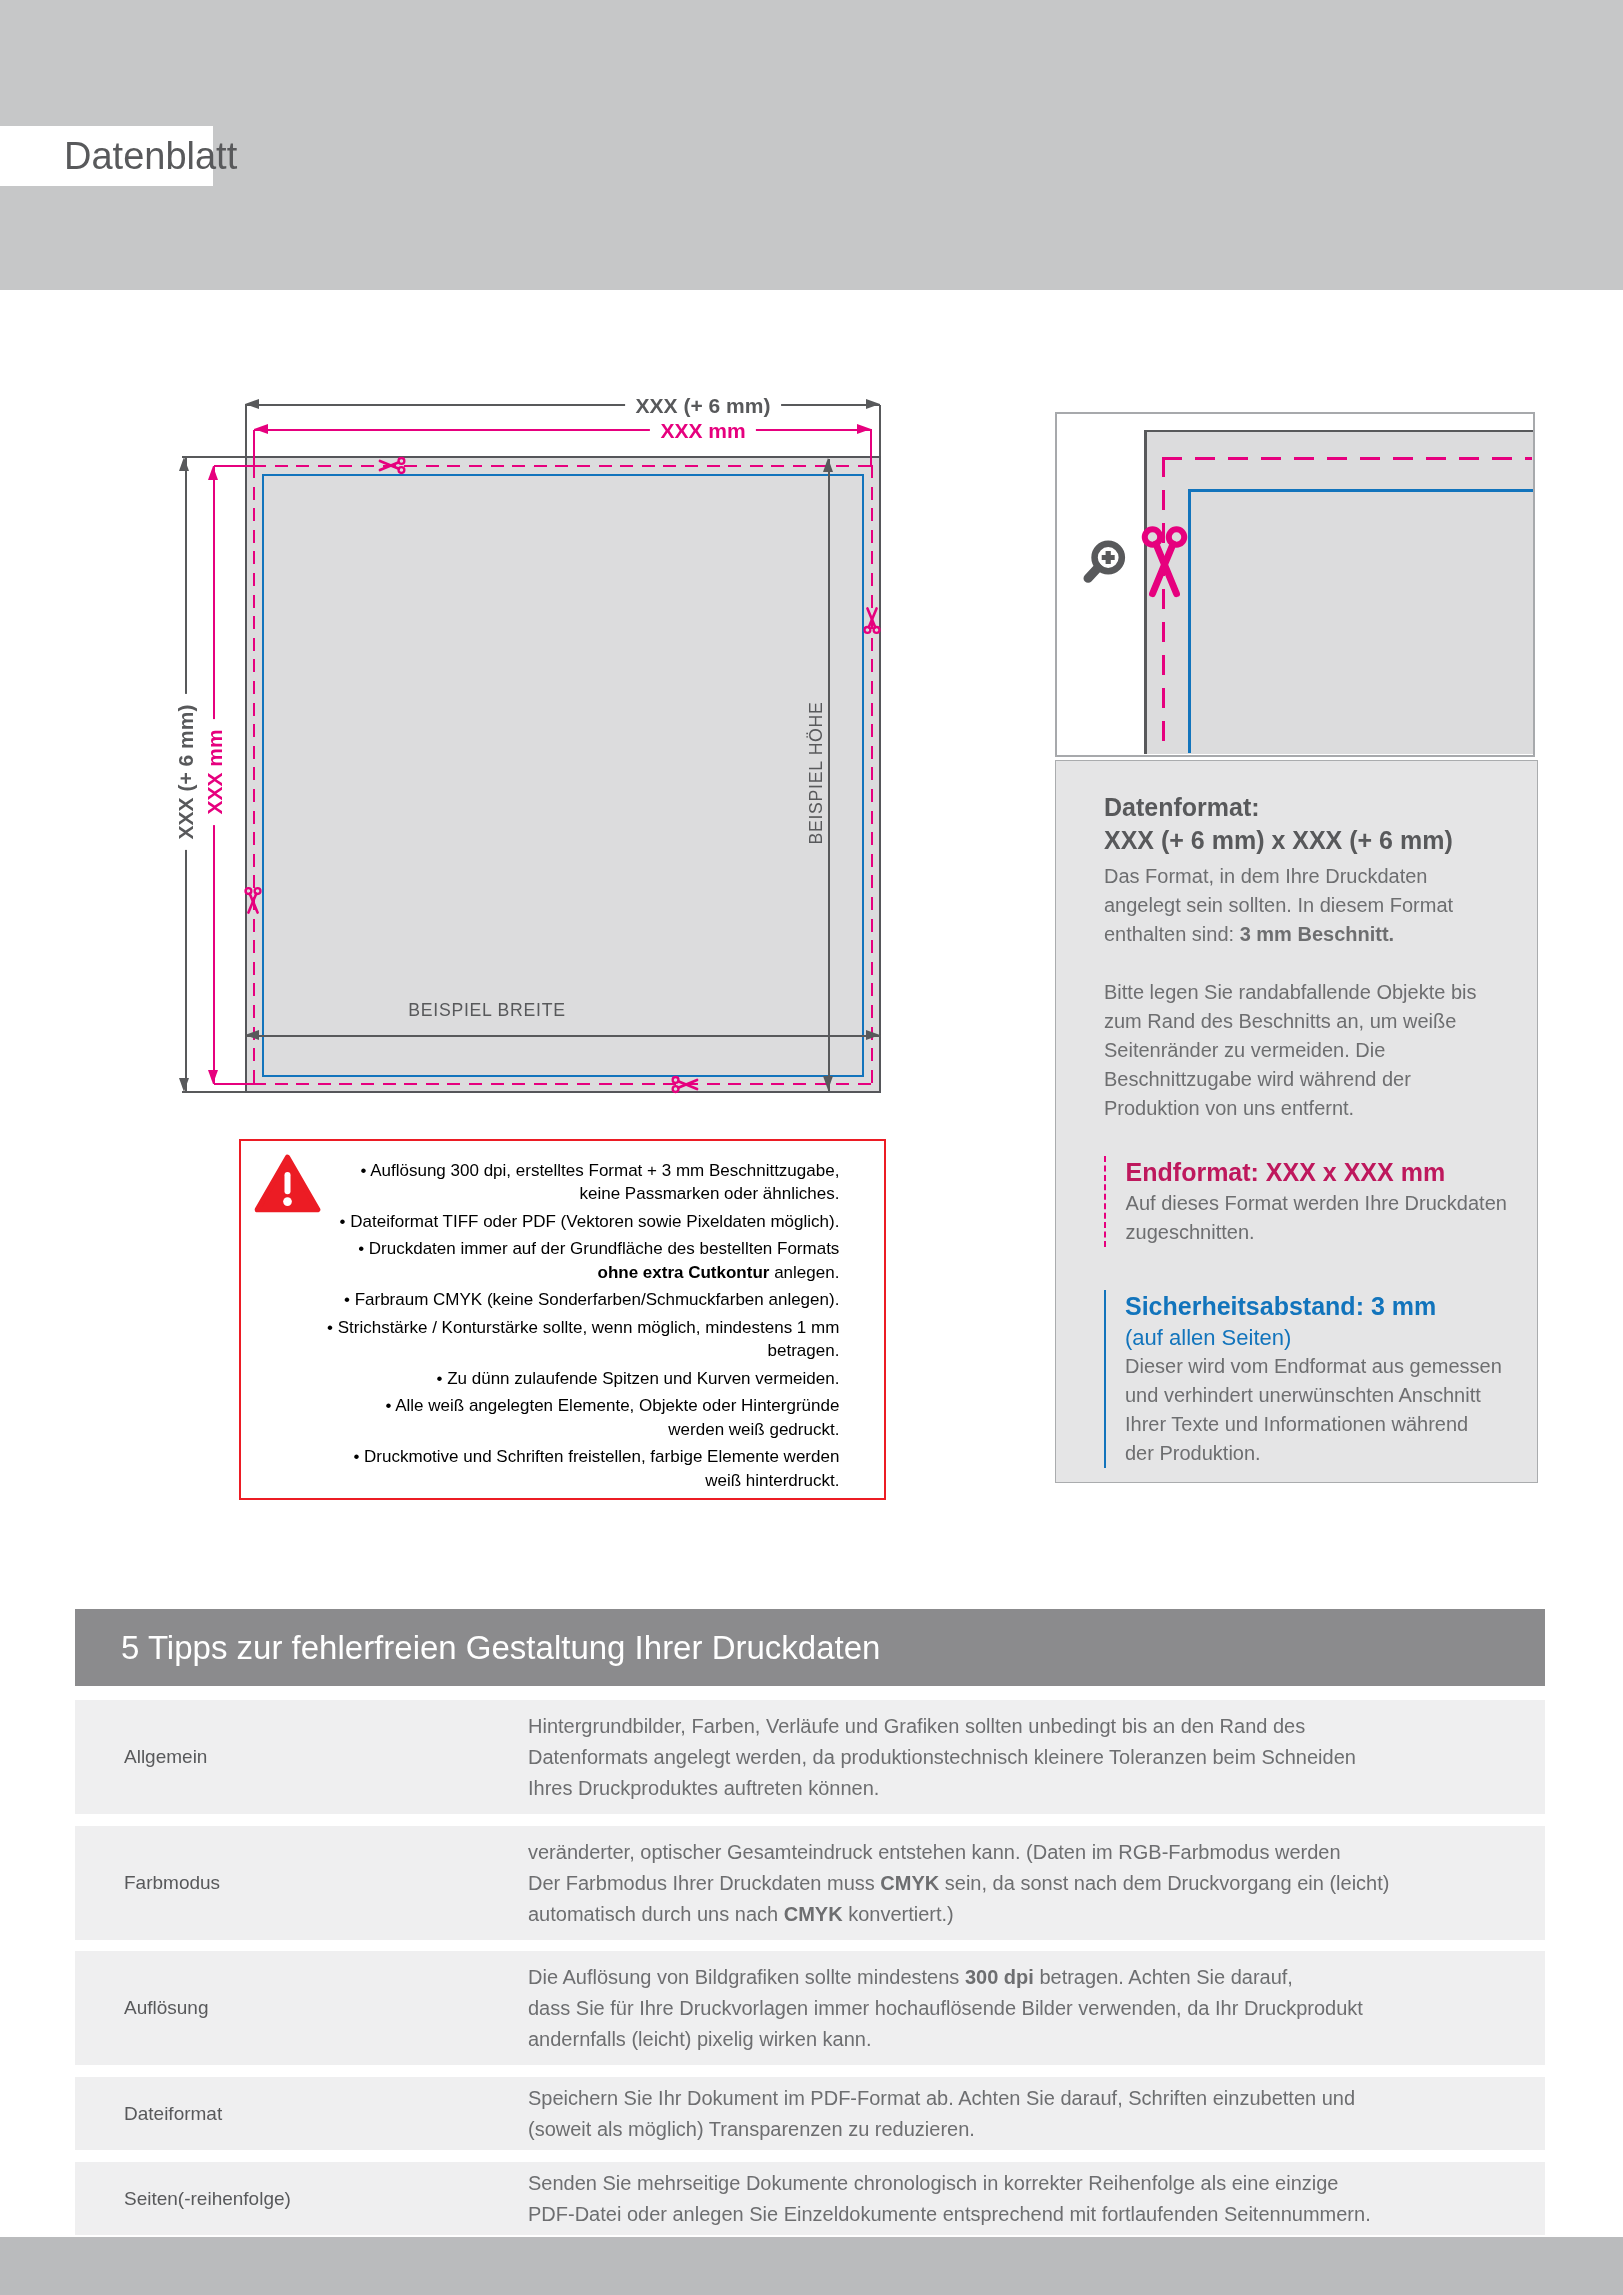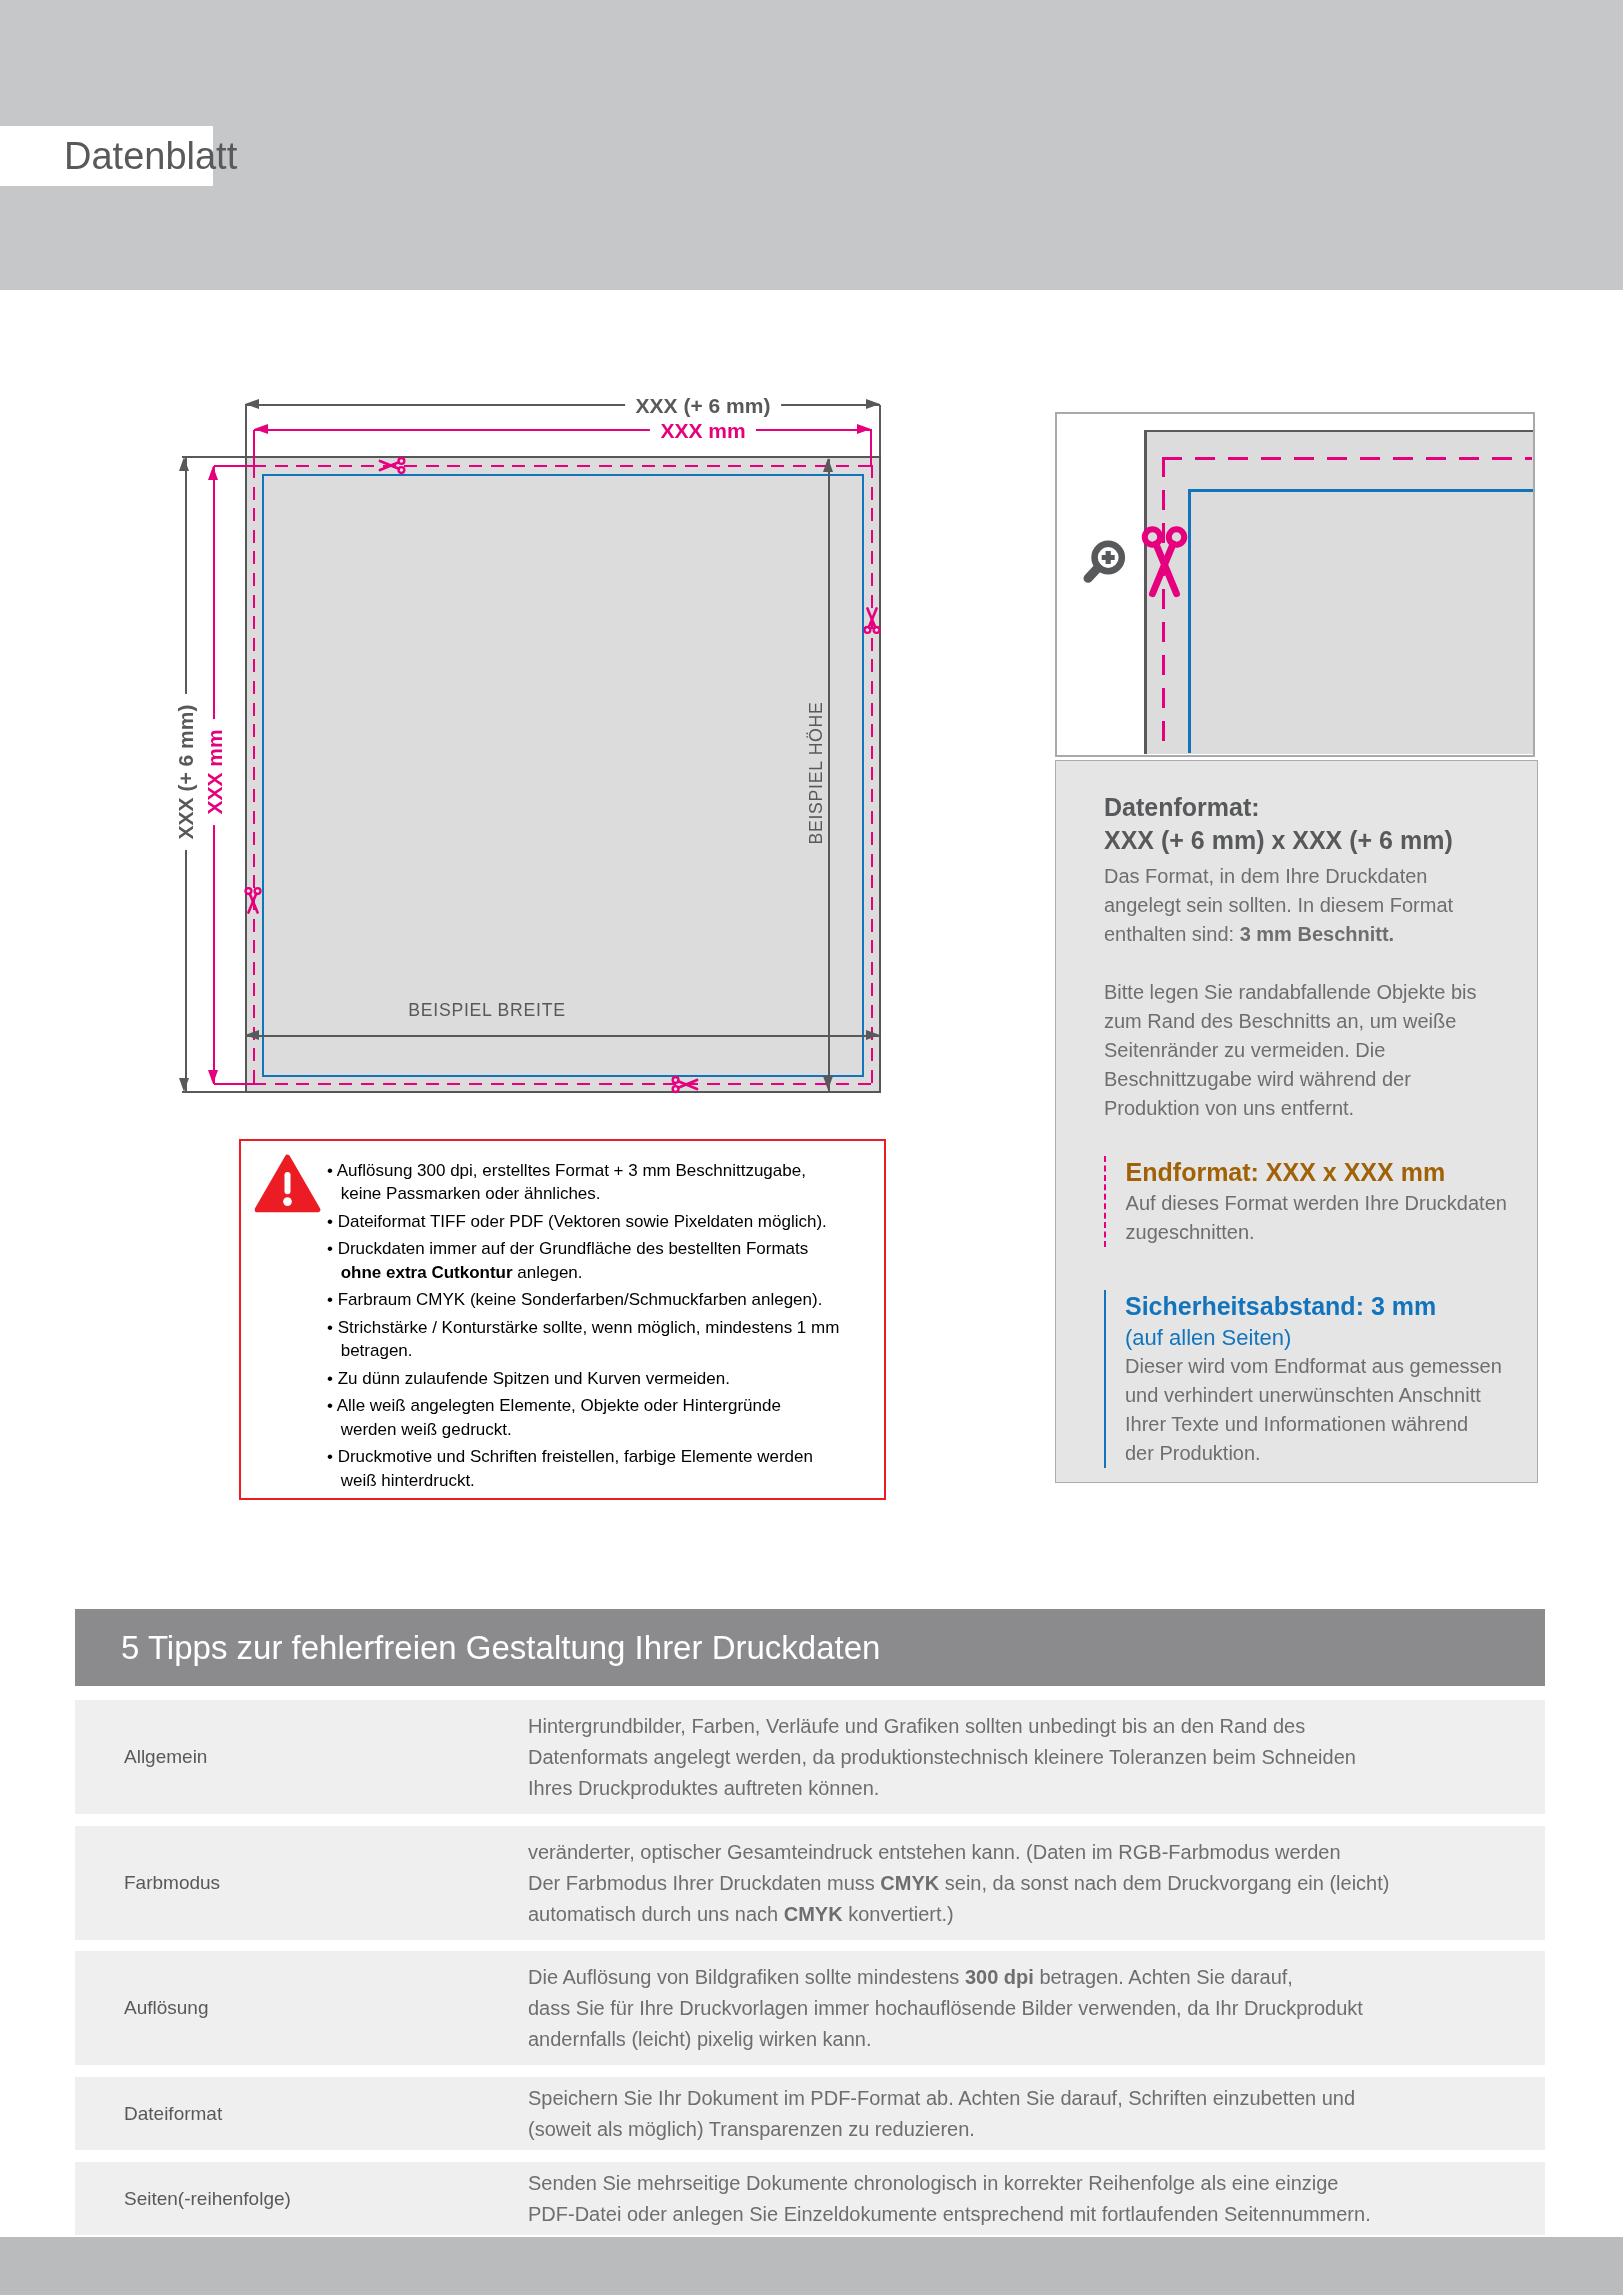--- a/index.html
+++ b/index.html
@@ -51,30 +51,30 @@
               border:2px solid #a7a9ac;box-sizing:border-box;}
   .zoom-panel .inner{position:absolute;left:0;top:0;right:0;bottom:0;}
   .mini-fill{left:87px;top:15.7px;width:389px;height:324px;background:#dcdcdd;}
 
   
   .info-panel{left:1055px;top:760px;width:483px;height:723px;background:#e5e5e6;
               border:1.3px solid #aaacae;box-sizing:border-box;padding:30px 25px 0 48px;}
   .info-panel .h{font-size:25px;font-weight:700;line-height:33px;color:#58595b;}
   .info-panel .body{font-size:20px;line-height:29px;color:#6d6e70;}
   .blk-end{border-left:2px dashed #e6007e;padding-left:19.6px;margin-top:33px;}
-  .blk-end .h{color:#a16207;}
+  .blk-end .h{color:#be185d;}
   .blk-safe{border-left:2.6px solid #1274bc;padding-left:19px;margin-top:43px;}
   .blk-safe .h{color:#1274bc;}
   .blk-safe .sub{font-size:22px;line-height:29px;color:#1274bc;}
   .gap44{height:29px;} .gap8{height:5.2px;}
 
   
   .warn-box{left:239px;top:1139px;width:647px;height:361px;border:2px solid #ec1c24;
             background:#fff;box-sizing:border-box;}
-  .warn-list{position:absolute;left:86px;top:17.7px;font-size:17px;line-height:23.6px;color:#000;}
+  .warn-list{position:absolute;left:86px;top:17.7px;font-size:17px;line-height:23.6px;color:#000;text-align:right;}
   .warn-item{margin-bottom:3.9px;}
   .warn-item .tl{padding-left:13.7px;}
   .warn-item .tl:first-child{padding-left:0;}
 
   
   .tips-bar{left:75px;top:1609px;width:1470px;height:77px;background:#8b8b8d;color:#fff;
             font-size:33px;line-height:77px;padding-left:46px;box-sizing:border-box;}
   .tip-row{left:75px;width:1470px;background:#efeff0;}
   .tip-row .lab{position:absolute;left:49px;top:50%;transform:translateY(-50%);
                 font-size:19px;color:#58595b;white-space:nowrap;}

